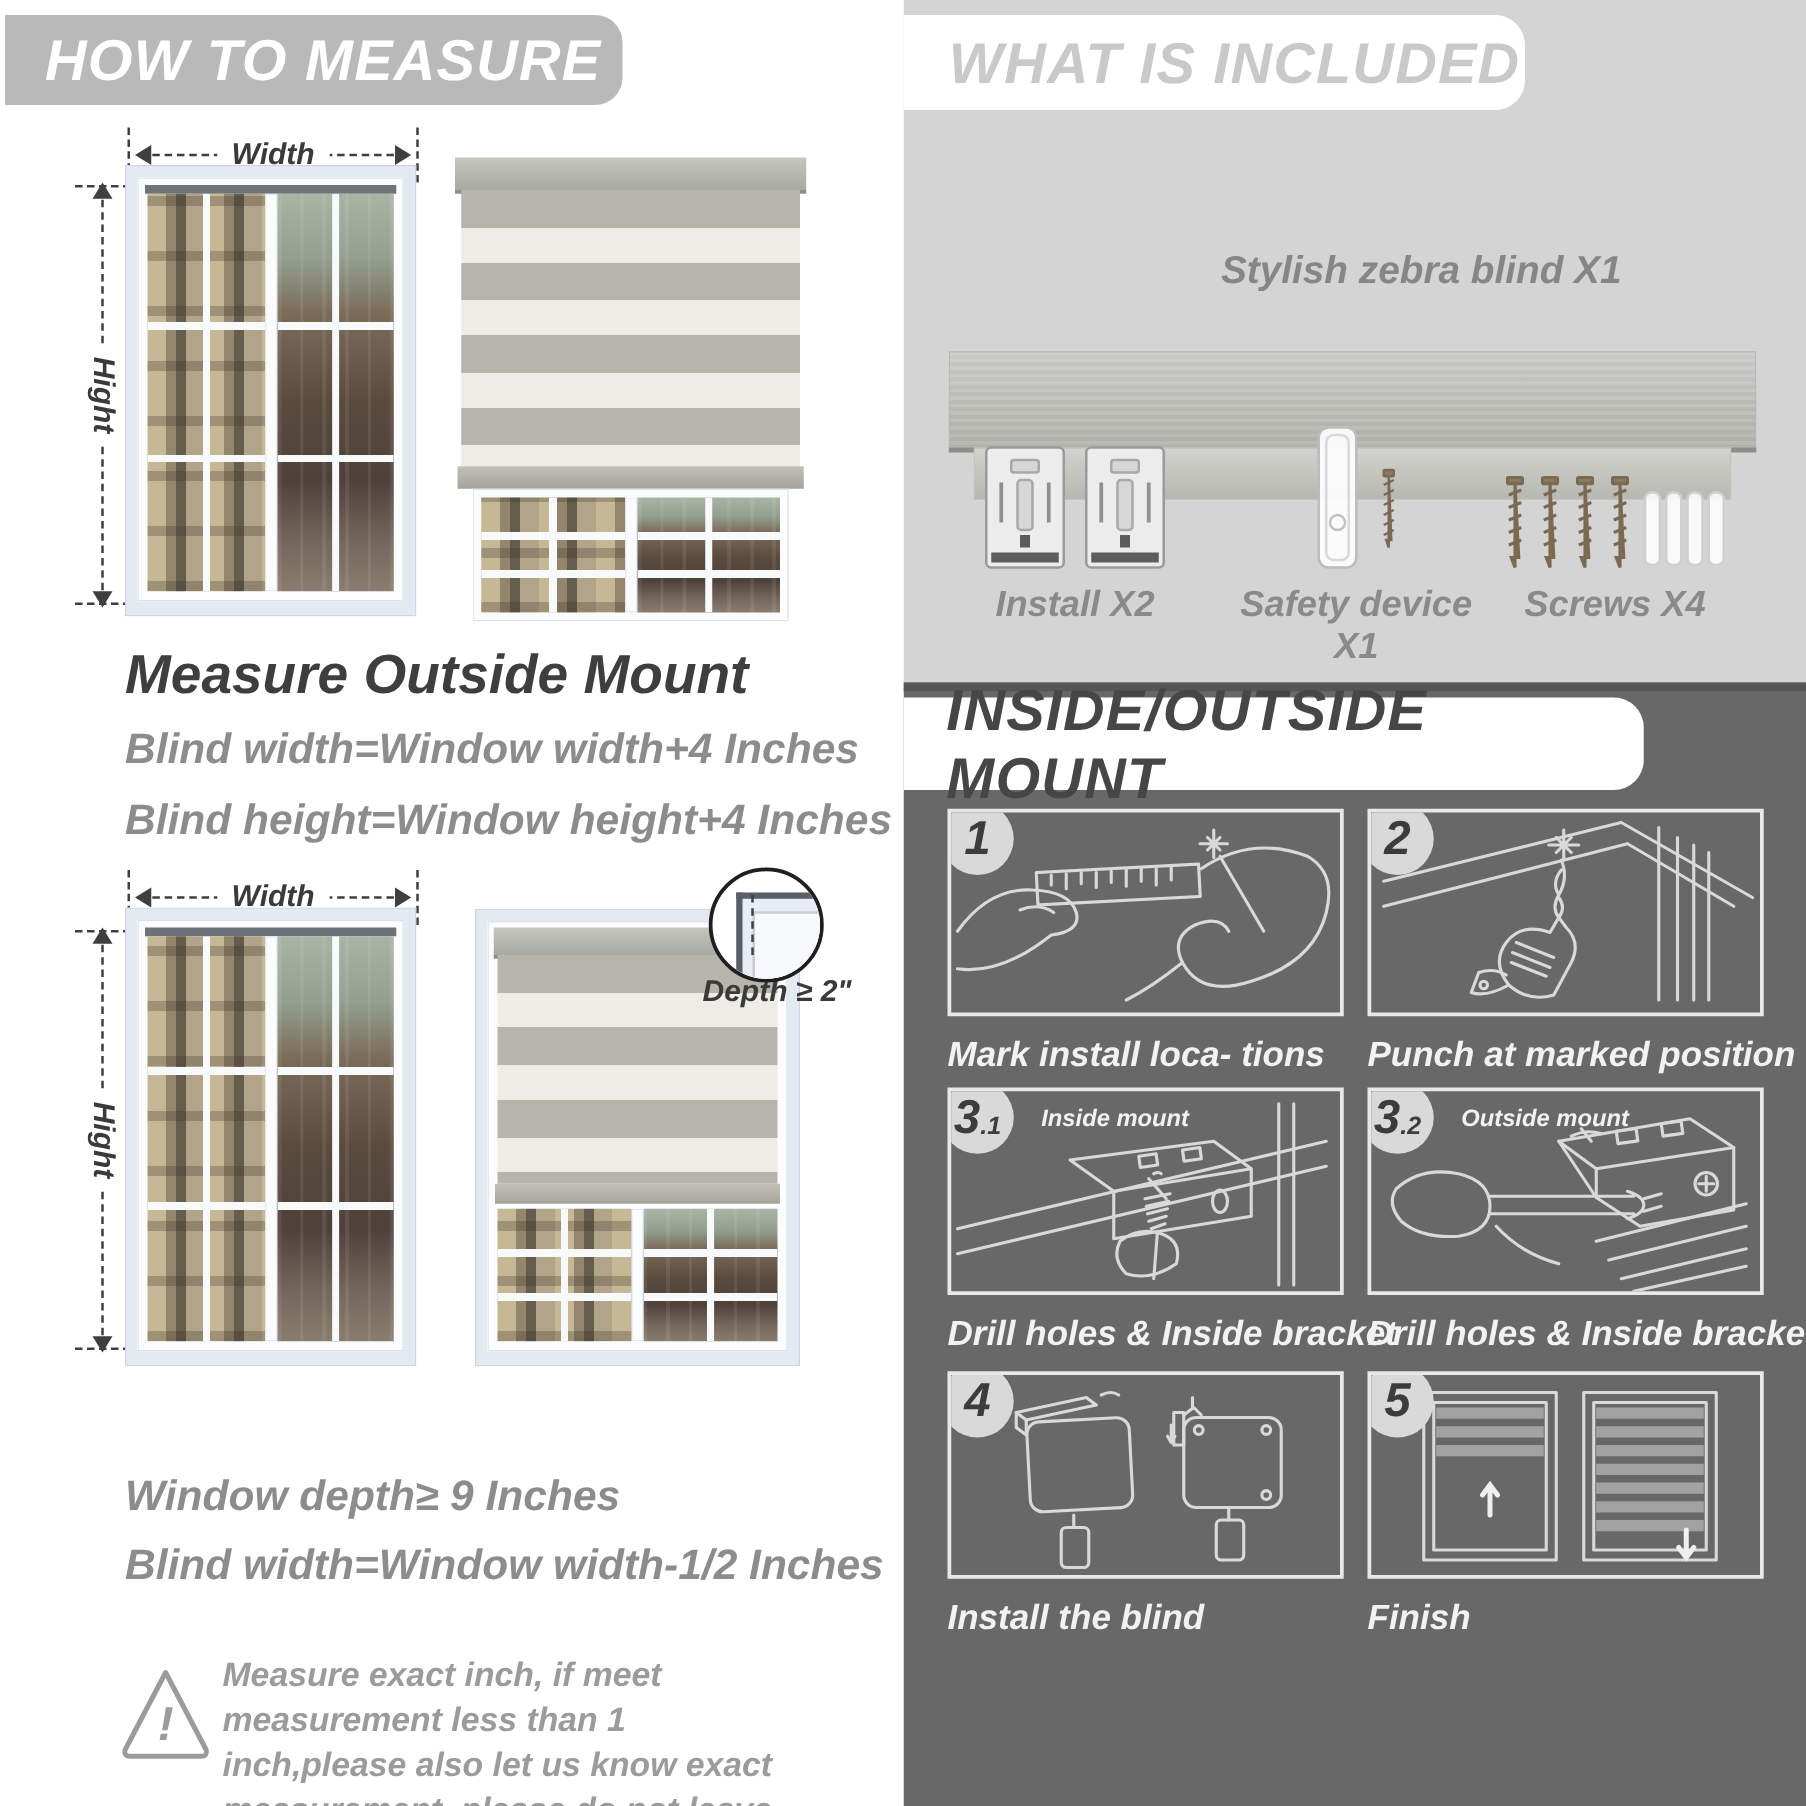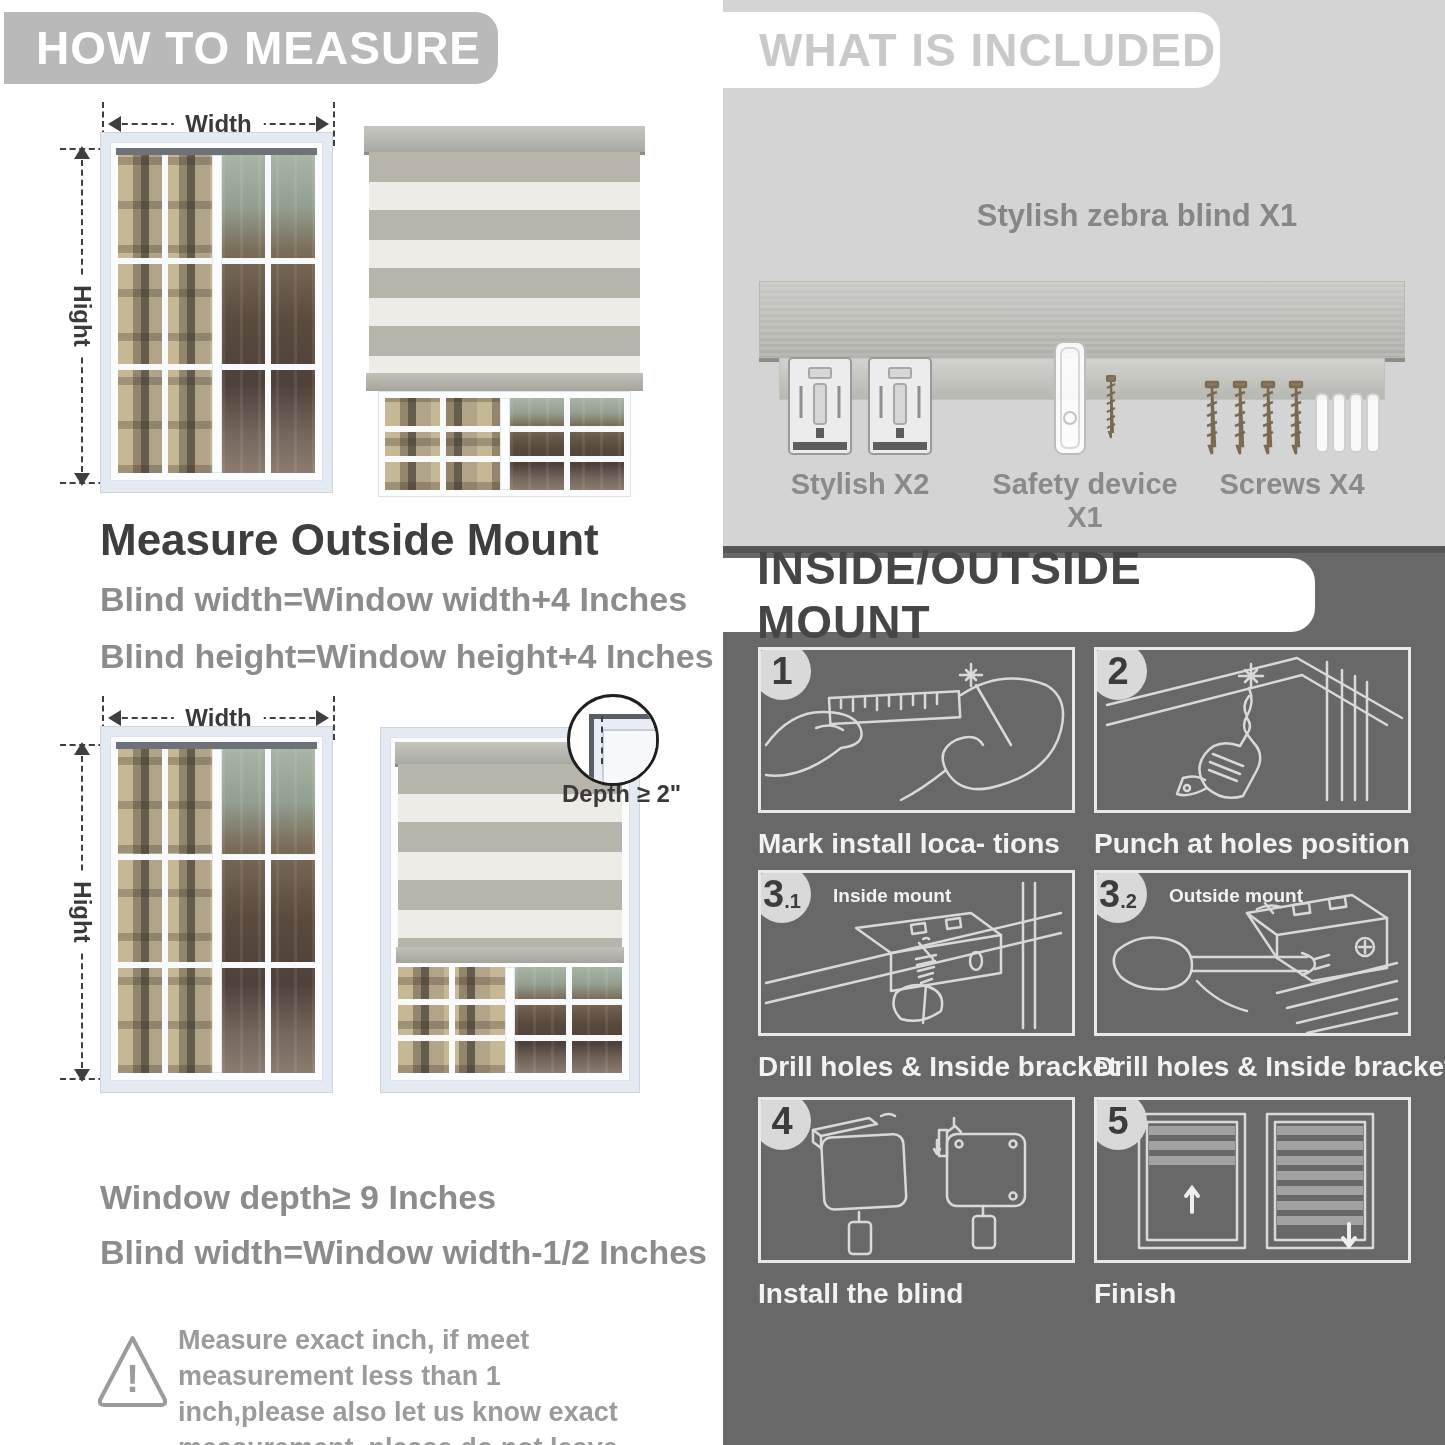--- a/index.html
+++ b/index.html
@@ -1,17 +1,17 @@
 <!DOCTYPE html>
 <html><head>
 <meta charset="utf-8">
 <style>
   html,body{margin:0;padding:0;background:#ffffff;}
   #root{position:relative;width:1445px;height:1445px;background:#ffffff;overflow:hidden;
-        font-family:"Liberation Sans",sans-serif;}
+        font-family:"Liberation Sans",sans-serif;font-style:italic;}
   .abs{position:absolute;}
 
   
   .banner{left:4px;top:12px;width:494px;height:72px;background:#b9b9b9;
           border-radius:0 22px 22px 0;display:flex;align-items:center;}
   .banner h1{margin:0 0 0 32px;font-size:46px;font-weight:bold;color:#ffffff;letter-spacing:1px;}
 
   .sec-heading{font-size:44px;font-weight:bold;color:#3e3e3e;}
   .formula{font-size:34px;font-weight:bold;color:#8c8c8c;}
 
@@ -311,21 +311,21 @@
           </g>
       </g>
       <g fill="rgba(255,255,255,0.85)" stroke="#cfcfcf" stroke-width="2">
         <rect x="114" y="16" width="12" height="58" rx="5"></rect>
         <rect x="131" y="16" width="12" height="58" rx="5"></rect>
         <rect x="148" y="16" width="12" height="58" rx="5"></rect>
         <rect x="165" y="16" width="12" height="58" rx="5"></rect>
       </g>
     </svg>
 
-    <div class="abs item-caption" style="left:42px;top:468px;width:190px;">Stylish X2</div>
+    <div class="abs item-caption" style="left:42px;top:468px;width:190px;">Install X2</div>
     <div class="abs item-caption" style="left:252px;top:468px;width:220px;">Safety device X1</div>
     <div class="abs item-caption" style="left:484px;top:468px;width:170px;">Screws X4</div>
   </div>
 
   <div class="abs right-bottom">
     <div class="dark-topstrip"></div>
     <div class="band-mount">
       <h2>INSIDE/OUTSIDE MOUNT</h2>
     </div>
 
@@ -370,21 +370,21 @@
           <line x1="112" y1="120" x2="140" y2="131"></line>
           <path d="M110 138 Q92 148 80 144 L86 128 Q98 124 108 130"></path>
           <circle cx="90" cy="138" r="3"></circle>
         </g>
       </svg>
       <div class="badge">
           <span class="n">2</span>
           <span class="s"></span>
         </div>
     </div>
-    <div class="step-caption" style="left:371px;top:282px;">Punch at  holes position</div>
+    <div class="step-caption" style="left:371px;top:282px;">Punch at  marked position</div>
 
     <div class="step-box" style="left:35px;top:324px;">
       <svg width="311" height="160" viewBox="0 0 311 160">
         <g class="lineart">
           <path d="M5 110 L300 40 M5 130 L300 60"></path>
           <path d="M262 10 L262 155 M274 10 L274 155"></path>
           <path d="M95 55 L210 40 L240 62 L130 80 Z"></path>
           <path d="M130 80 L130 118 L240 100 L240 62"></path>
           <ellipse cx="215" cy="88" rx="6" ry="9"></ellipse>
           <rect x="150" y="52" width="14" height="9" transform="rotate(-8 150 52)"></rect>

